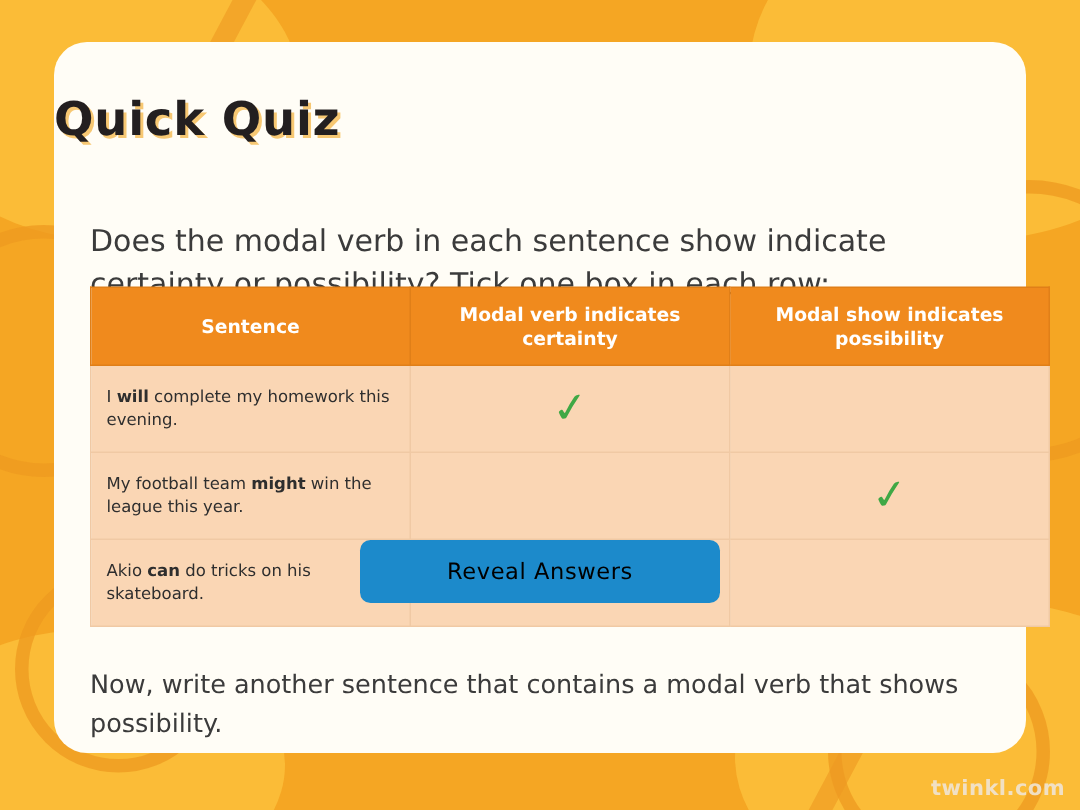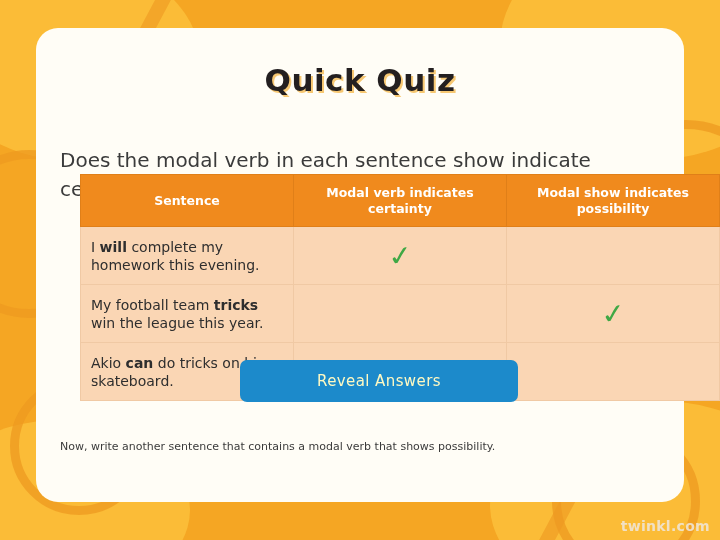--- a/index.html
+++ b/index.html
@@ -58,21 +58,20 @@
     top: 28px;
     width: 648px;
     height: 474px;
     background: #FFFDF6;
     border-radius: 22px;
     box-sizing: border-box;
     padding: 0;
   }
 
   .title {
-    text-align: center;
     font-family: "DejaVu Sans", sans-serif;
     font-weight: bold;
     font-size: 31px;
     color: #231F20;
     letter-spacing: 0.5px;
     margin: 0;
     padding-top: 34px;
     text-shadow: 2px 2px 0 #F7C873;
   }
 
@@ -83,25 +82,24 @@
     width: 600px;
     font-size: 20px;
     line-height: 1.45;
     color: #3B3B3B;
     font-family: "DejaVu Sans", sans-serif;
   }
 
   .quiz-table {
     position: absolute;
     left: 24px;
-    top: 146px;
+    top: 163px;
     width: 600px;
     border-collapse: collapse;
     table-layout: fixed;
-    margin-left: 20px;
   }
   .quiz-table th {
     background: #F08A1D;
     color: #FFFFFF;
     font-size: 12.5px;
     font-weight: bold;
     padding: 10px 6px;
     text-align: center;
     line-height: 1.25;
     border: 1px solid #E07F18;
@@ -111,21 +109,21 @@
   .quiz-table th.col-possibility { width: 200px; }
 
   .quiz-table td {
     background: #FAD6B4;
     border: 1px solid #F0C9A4;
     height: 45px;
     vertical-align: middle;
   }
   .quiz-table td.sentence-cell {
     padding: 6px 10px;
-    font-size: 14px;
+    font-size: 11px;
     color: #2E2E2E;
     line-height: 1.3;
     text-align: left;
   }
   .quiz-table td.tick-cell {
     text-align: center;
   }
   .sentence-cell b { font-weight: bold; }
   .tick {
     display: inline-block;
@@ -133,38 +131,38 @@
     color: #3FA845;
     line-height: 1;
     transform: rotate(-8deg) scaleX(1.1);
     font-family: "DejaVu Sans", sans-serif;
   }
 
   .reveal-button {
     position: absolute;
     left: 204px;
     top: 332px;
-    width: 278px;
+    width: 240px;
     height: 42px;
     background: #1C8ACB;
     border: none;
     border-radius: 7px;
-    color: #fef9c3;
+    color: #000000;
     font-size: 15px;
     font-family: "DejaVu Sans", sans-serif;
     letter-spacing: 0.4px;
     cursor: pointer;
   }
 
   .closing {
     position: absolute;
     left: 24px;
     top: 400px;
     width: 580px;
-    font-size: 11px;
+    font-size: 17px;
     line-height: 1.5;
     color: #3B3B3B;
   }
 
   .brand {
     position: absolute;
     right: 10px;
     bottom: 6px;
     font-size: 14px;
     color: #F0E5D4;
@@ -209,21 +207,21 @@
           </td>
           <td class="tick-cell">
             <span class="tick">✓</span>
           </td>
           <td class="tick-cell">
             <span class="tick"></span>
           </td>
         </tr>
         <tr>
           <td class="sentence-cell">
-            <span>My football team </span><b>tricks</b><span> win the league this year.</span>
+            <span>My football team </span><b>might</b><span> win the league this year.</span>
           </td>
           <td class="tick-cell">
             <span class="tick"></span>
           </td>
           <td class="tick-cell">
             <span class="tick">✓</span>
           </td>
         </tr>
         <tr>
           <td class="sentence-cell">

